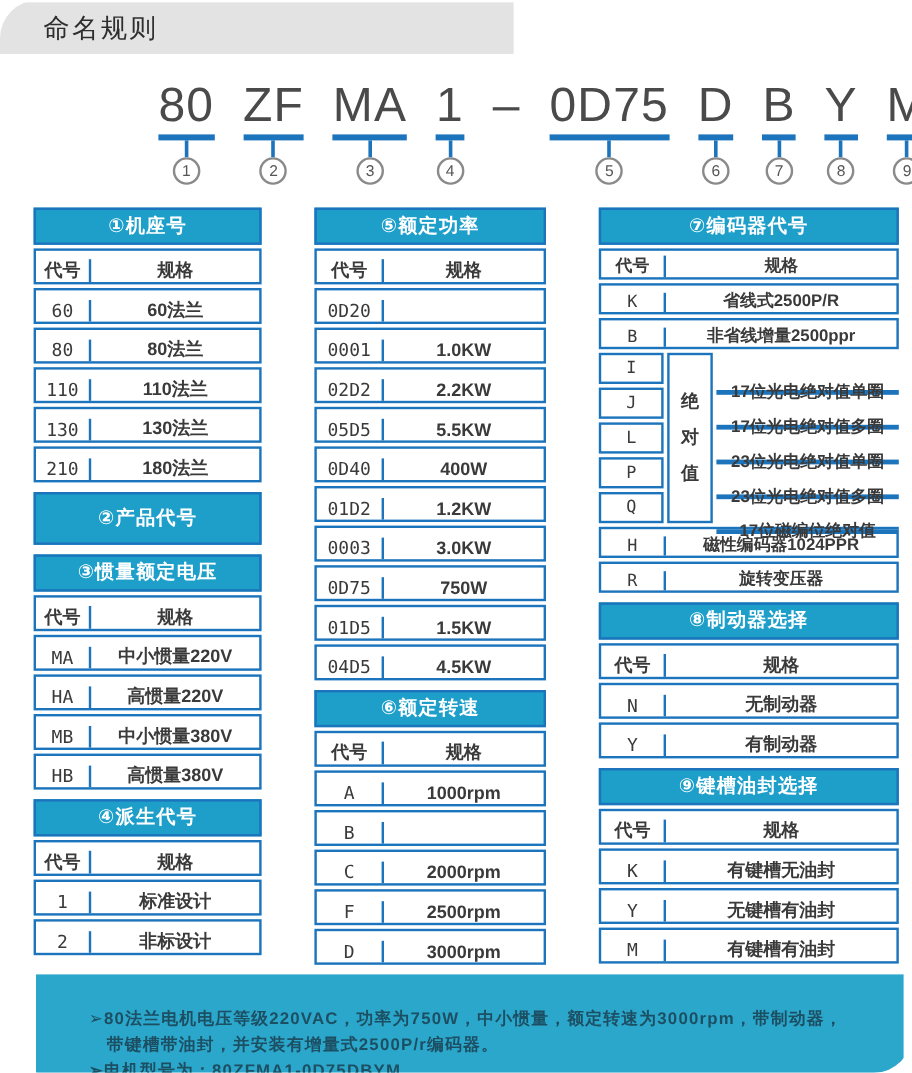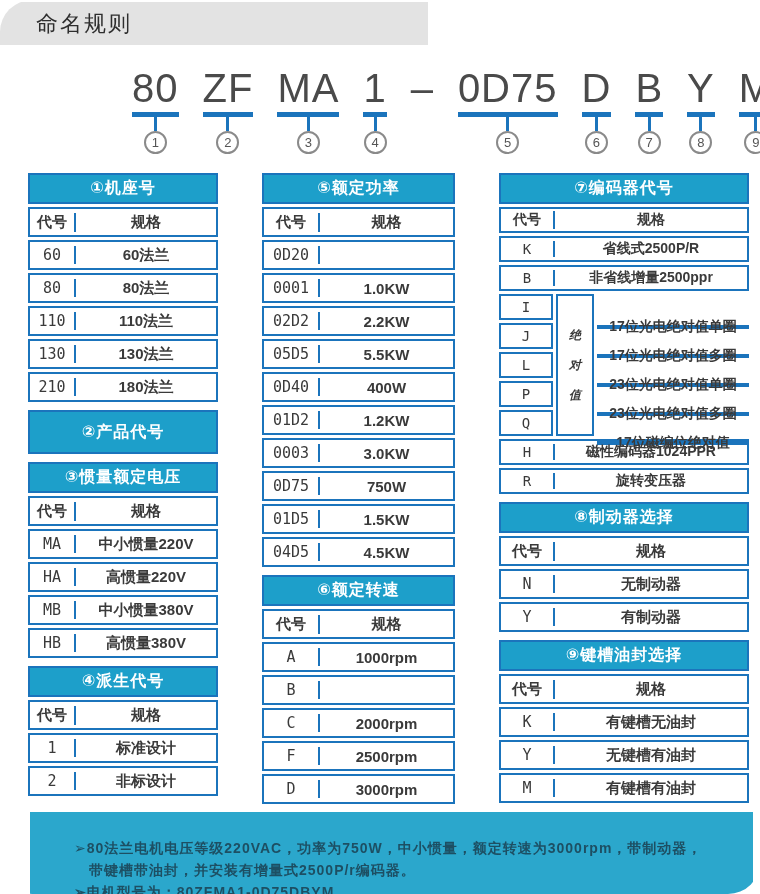--- a/index.html
+++ b/index.html
@@ -34,21 +34,21 @@
   
   .tables { position:absolute; top:173px; left:28px; display:flex; gap:44px; align-items:flex-start; }
   .col { display:flex; flex-direction:column; gap:8px; }
   .col1 { width:190px; } .col2 { width:193px; } .col3 { width:250px; }
   .band {
     height:31px; background:#1d9fca; border:2px solid #1b74bc; color:#ffffff;
     font-weight:bold; font-size:16px; display:flex; align-items:center; justify-content:center;
     letter-spacing:1px; flex:none;
   }
   .trow {
-    display:flex; align-items:center; border:2px solid #1b74bc; background:#ffffff;
+    display:flex; align-items:flex-end; border:2px solid #1b74bc; background:#ffffff;
     height:30px; margin-top:3px; flex:none;
   }
   .tcell { display:flex; align-items:center; justify-content:center; font-size:15px; color:#3a3a3a; }
   .tcell.code { border-right:2px solid #1b74bc; font-family:"DejaVu Sans Mono","Liberation Mono",monospace; }
   .tcell.spec { flex:1; font-weight:bold; }
   .trow.head .tcell { font-weight:bold; font-family:"Liberation Sans",sans-serif; }
   .col1 .tcell.code { width:46px; }
   .col2 .tcell.code { width:56px; }
   .col3 .tcell.code { width:54px; }
 
@@ -58,21 +58,21 @@
   .enc-grid {
     display:grid; grid-template-columns:54px 38px 1fr; grid-auto-rows:26px;
     gap:3px; margin-top:3px;
   }
   .ecell {
     border:2px solid #1b74bc; background:#ffffff; display:flex;
     align-items:center; justify-content:center; font-size:14px; color:#3a3a3a;
   }
   .ecell.code { grid-column:1; font-family:"DejaVu Sans Mono","Liberation Mono",monospace; }
   .ecell.spec { grid-column:3; font-weight:bold;margin-top:31px; }
-  .ecell.abs  { grid-column:2; grid-row:1 / span 5; font-weight:bold; font-size:12px;font-style:italic; }
+  .ecell.abs  { grid-column:2; grid-row:1 / span 5; font-weight:bold; font-size:15px; }
   .ecell.abs span { display:block; width:16px; word-break:break-all; line-height:30px; text-align:center; }
   .r1{grid-row:1}.r2{grid-row:2}.r3{grid-row:3}.r4{grid-row:4}.r5{grid-row:5}
 
   
   .note {
     position:absolute; left:30px; top:812px; width:723px; height:84px;
     background:#2ba7cc; color:#1d4f63; font-size:14px; font-weight:bold;
     padding:25px 10px 0 44px; line-height:22px; letter-spacing:1px;
   }
   .note .indent { padding-left:15px; }

